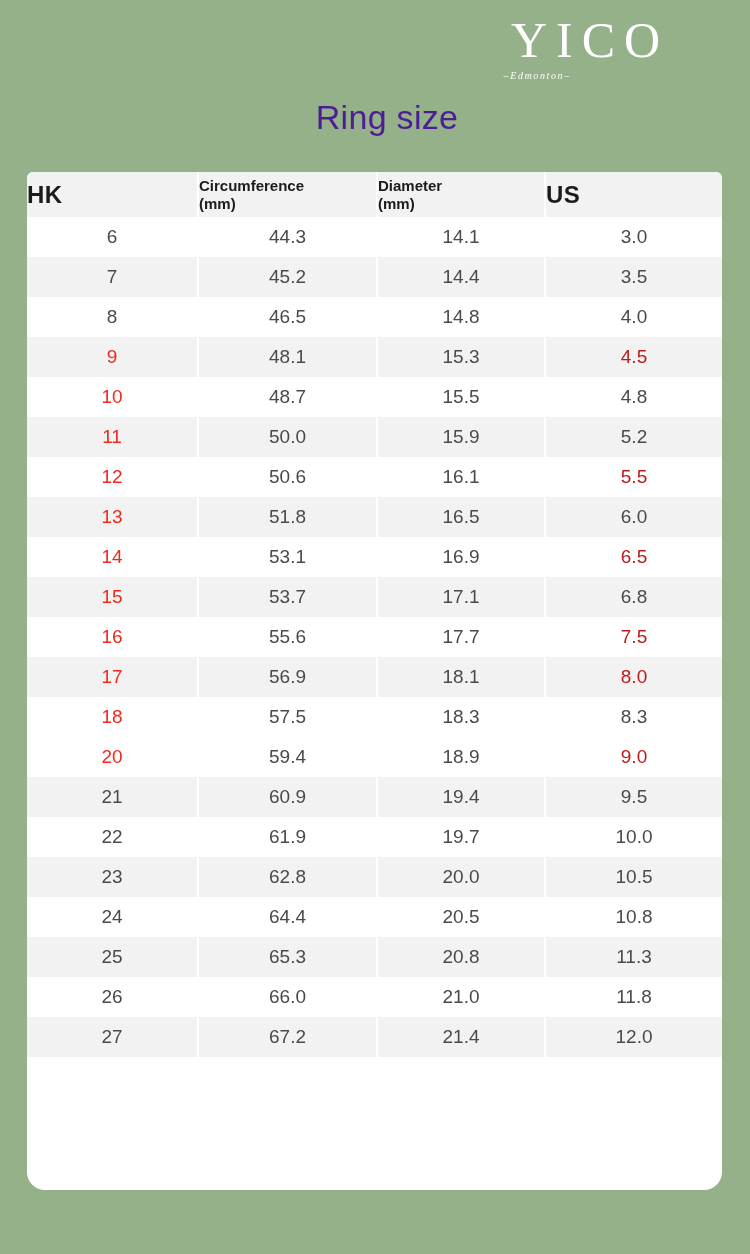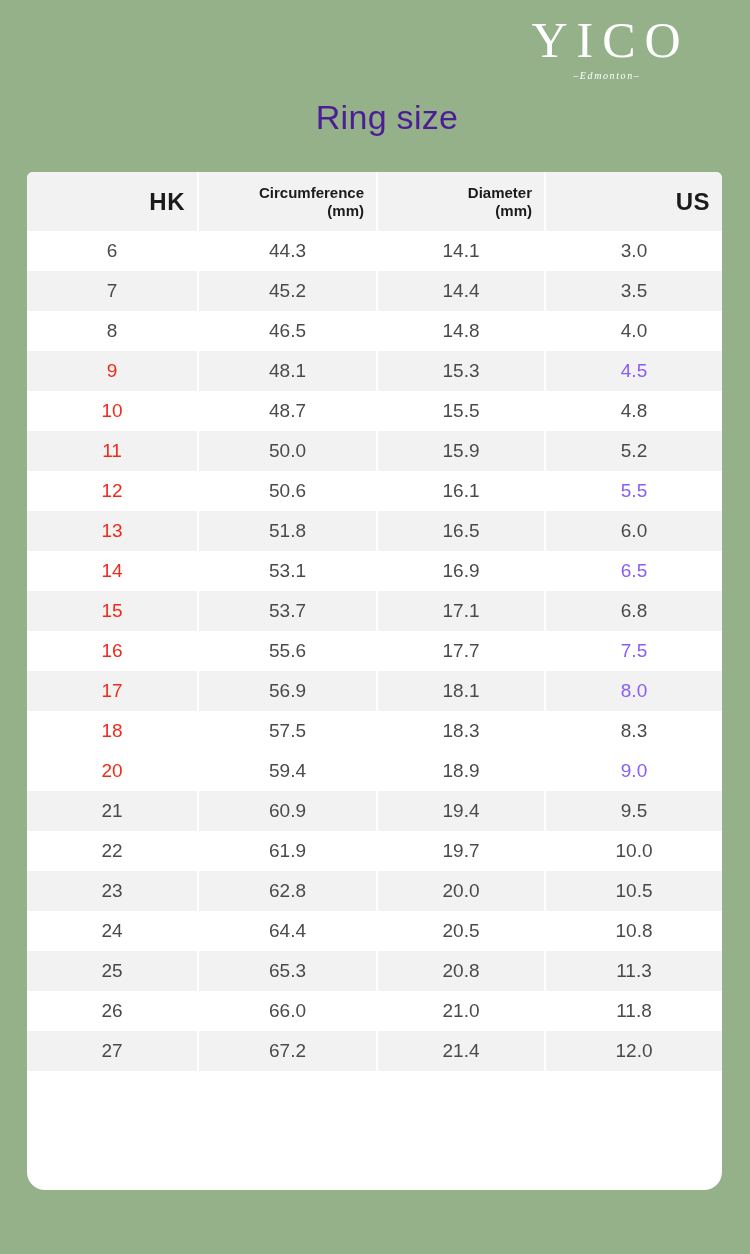--- a/index.html
+++ b/index.html
@@ -5,21 +5,21 @@
   * { margin:0; padding:0; box-sizing:border-box; }
   html, body {
     width:750px; height:1254px;
     background:#94b18a;
     font-family:"Liberation Sans", sans-serif;
     overflow:hidden;
   }
   .page { position:relative; width:750px; height:1254px; background:#94b18a; }
 
   
-  .brand { position:absolute; top:14px; right:34px; text-align:center; width:220px; }
+  .brand { position:absolute; top:14px; right:28px; text-align:left; width:220px; }
   .brand-name {
     font-family:"Liberation Serif", serif;
     font-size:50px; letter-spacing:9px;
     color:#ffffff; line-height:1.06; font-weight:400;
     text-indent:9px;
   }
   .brand-sub {
     font-family:"Liberation Serif", serif;
     font-style:italic;
     font-size:10px; letter-spacing:1.6px;
@@ -46,25 +46,25 @@
   .table { width:100%; border-collapse:collapse; table-layout:fixed; }
   .table col.c-hk   { width:171px; }
   .table col.c-circ { width:179px; }
   .table col.c-diam { width:168px; }
   .table col.c-us   { width:177px; }
 
   thead tr { background:#f2f2f2; }
   thead th {
     height:45px;
     vertical-align:middle;
-    text-align:right;
+    text-align:left;
     font-weight:700;
     color:#1b1b1b;
     border-right:2px solid #ffffff;
-    padding:12px;
+    padding:0;
   }
   thead th:last-child { border-right:none;margin-top:36px; }
   thead th.big   { font-size:24px; letter-spacing:0.5px; }
   thead th.small { font-size:15px; line-height:1.18; }
 
   tbody td {
     height:40px;
     vertical-align:middle;
     text-align:center;
     font-size:19px;
@@ -72,21 +72,21 @@
     border-right:2px solid #ffffff;
     padding:0;
     font-weight:400;
   }
   tbody td:last-child { border-right:none; }
   tbody tr.alt { background:#f2f2f2; }
   tbody tr.alt td { border-right-color:#ffffff; }
   tbody tr:not(.alt) { background:#ffffff; }
 
   td.hk-hi { color:#ef2a1c; }
-  td.us-hi { color:#8b5cf6; }
+  td.us-hi { color:#b91c1c; }
 </style>
 </head>
 <body>
 
 <div class="page">
 
   <div class="brand">
     <div class="brand-name">YICO</div>
     <div class="brand-sub">–Edmonton–</div>
   </div>

